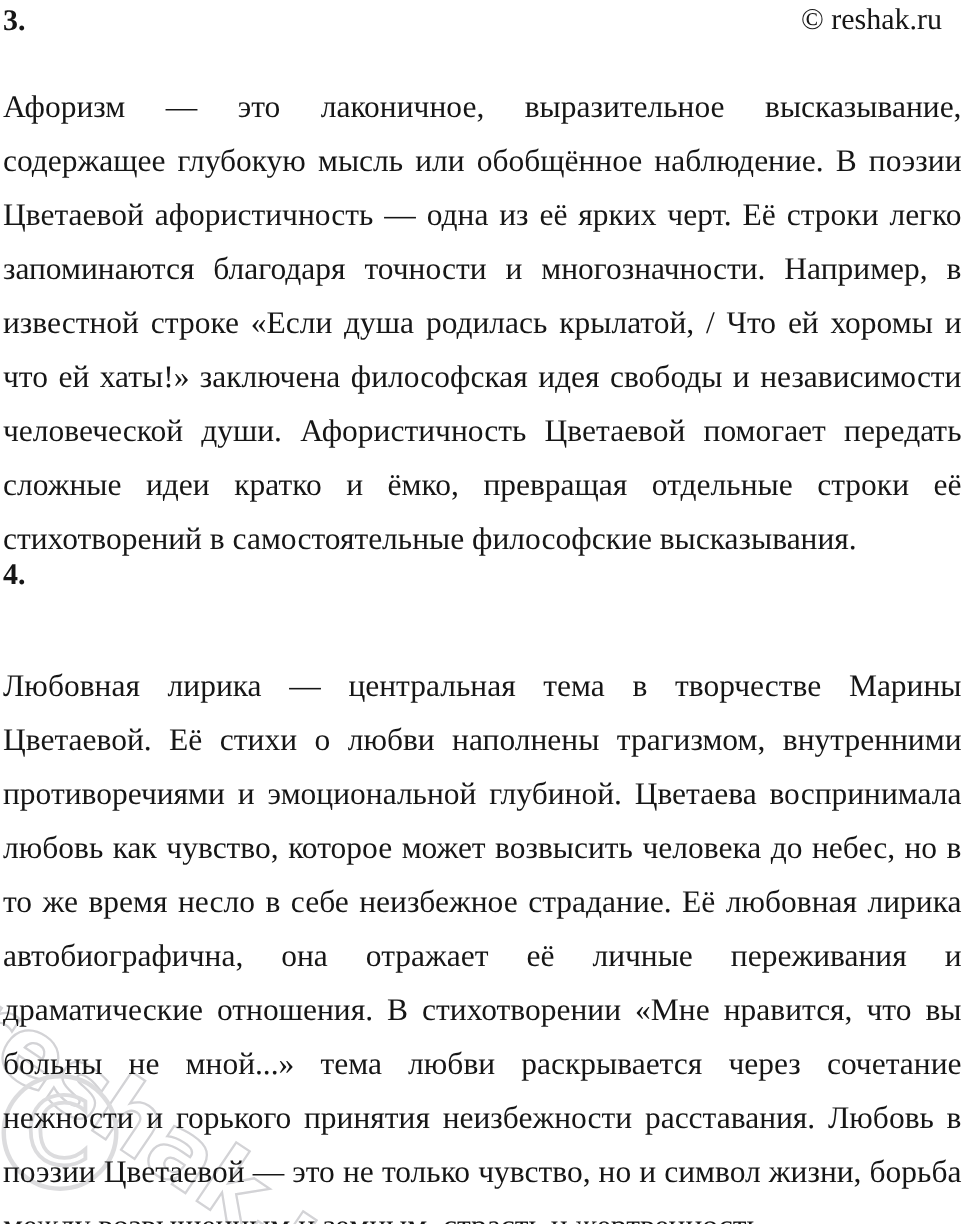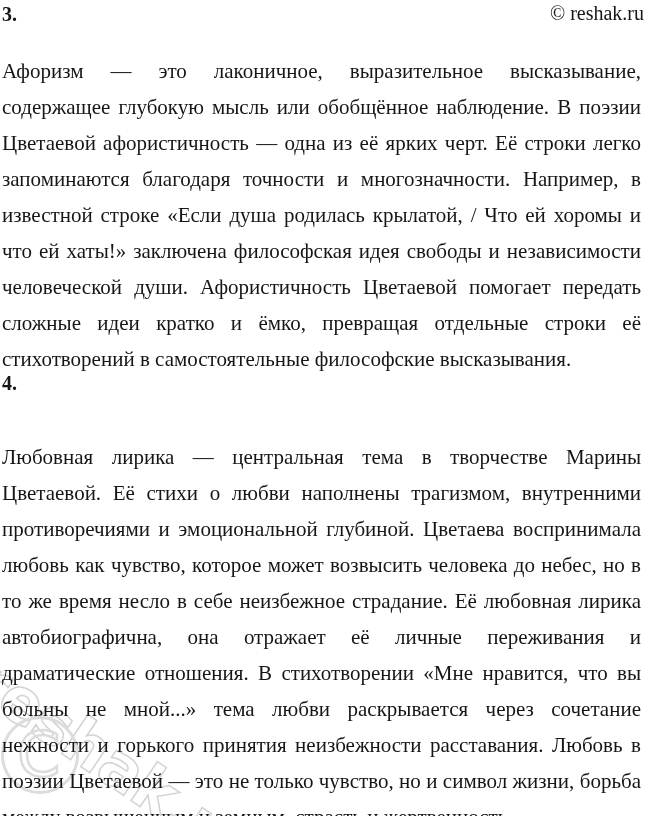--- a/index.html
+++ b/index.html
@@ -94,21 +94,21 @@
   .section-num {
     position: absolute;
     left: 2px;
     top: 2px;
     font-size: 20px;
     font-weight: 700;
     line-height: 24px;
   }
   .site-credit {
     position: absolute;
-    right: 2px;
+    right: 18px;
     top: 1px;
     font-size: 20px;
     line-height: 24px;
     white-space: nowrap;
   }
 
   .para {
     position: absolute;
     left: 2px;
     width: 639px;

